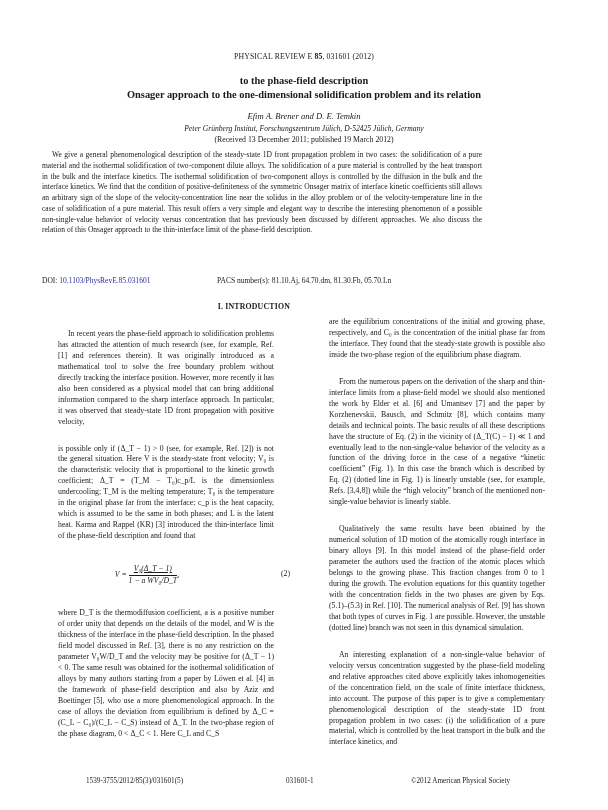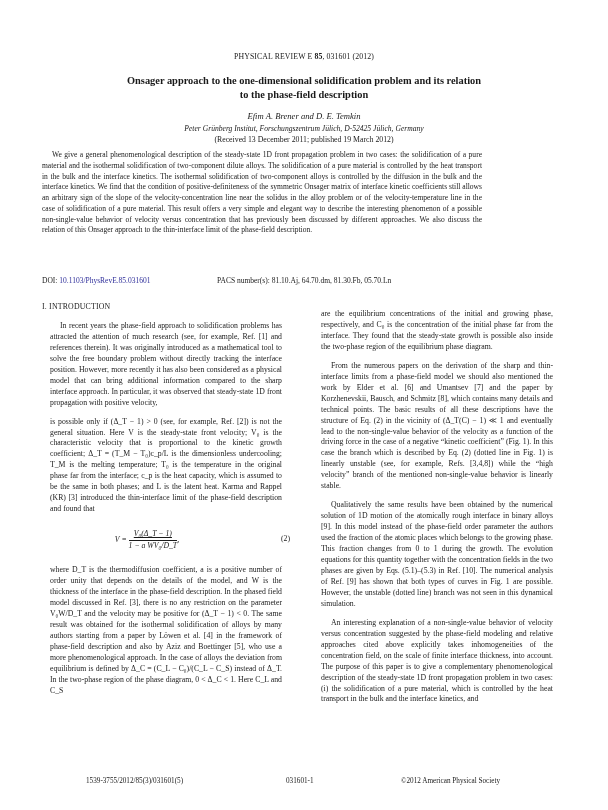--- a/index.html
+++ b/index.html
@@ -14,46 +14,46 @@
   .affil { top: 124px; font-size: 7.6px; font-style: italic; }
   .received { top: 135px; font-size: 7.8px; }
   .abstract { top: 150px; left: 42px; width: 440px; font-size: 7.55px; line-height: 10.75px;
               text-align: justify; text-indent: 10px; }
   .meta { top: 276px; left: 42px; width: 443px; font-size: 7.5px; }
   .meta .doi-link { color: #2e2e9a; }
   .meta .pacs { position: absolute; left: 175px; top: 0; white-space: nowrap; }
   .col { font-size: 7.75px; line-height: 10.95px; text-align: justify; }
   .colL { left: 42px; top: 302px; width: 248px; }
   .colR { left: 313px; top: 301px; width: 248px; }
-  .section-head { text-align: left; font-weight: normal; font-size: 7.8px; margin: 0 0 6px 0; letter-spacing: 0.2px; }
-  p { margin: 8px; }
+  .section-head { text-align: right; font-weight: bold; font-size: 7.8px; margin: 0 0 6px 0; letter-spacing: 0.2px; }
+  p { margin: 16px; }
   .ind { text-indent: 10px; }
   .eq { position: relative; height: 16px; margin: 3px 0 3px 0; font-style: italic; }
   .eq .body { position: absolute; left: 0; width: 210px; text-align: center; top: 2px; }
   .eq .num { position: absolute; right: 0; top: 2px; font-style: normal; }
   .eq2 { height: 34px; }
   .frac { display: inline-block; vertical-align: middle; text-align: center; }
   .frac .n { display: block; border-bottom: 0.8px solid #1a1a1a; padding: 0 2px; text-decoration: underline; }
   .frac .d { display: block; }
   .footer { top: 777px; font-size: 7.2px; }
   .foot-l { left: 42px; margin-left: 44px; }
   .foot-c { left: 286px; }
-  .foot-r { left: 401px; }
+  .foot-r { left: 411px; }
 </style>
 </head>
 <body>
 
 <div class="abs center journal">
   <span>PHYSICAL REVIEW E</span>
   <b>85</b><span>, 031601 (2012)</span>
 </div>
 
 <div class="abs center title">
+  <div>to the phase-field description</div>
   <div>Onsager approach to the one-dimensional solidification problem and its relation</div>
-  <div>to the phase-field description</div>
 </div>
 
 <div class="abs center authors">Efim A. Brener and D. E. Temkin</div>
 <div class="abs center affil">Peter Grünberg Institut, Forschungszentrum Jülich, D-52425 Jülich, Germany</div>
 <div class="abs center received">(Received 13 December 2011; published 19 March 2012)</div>
 
 <div class="abs abstract">We give a general phenomenological description of the steady-state 1D front propagation problem in two cases: the solidification of a pure material and the isothermal solidification of two-component dilute alloys. The solidification of a pure material is controlled by the heat transport in the bulk and the interface kinetics. The isothermal solidification of two-component alloys is controlled by the diffusion in the bulk and the interface kinetics. We find that the condition of positive-definiteness of the symmetric Onsager matrix of interface kinetic coefficients still allows an arbitrary sign of the slope of the velocity-concentration line near the solidus in the alloy problem or of the velocity-temperature line in the case of solidification of a pure material. This result offers a very simple and elegant way to describe the interesting phenomenon of a possible non-single-value behavior of velocity versus concentration that has previously been discussed by different approaches. We also discuss the relation of this Onsager approach to the thin-interface limit of the phase-field description.</div>
 
 <div class="abs meta">
   <span>DOI:</span>

